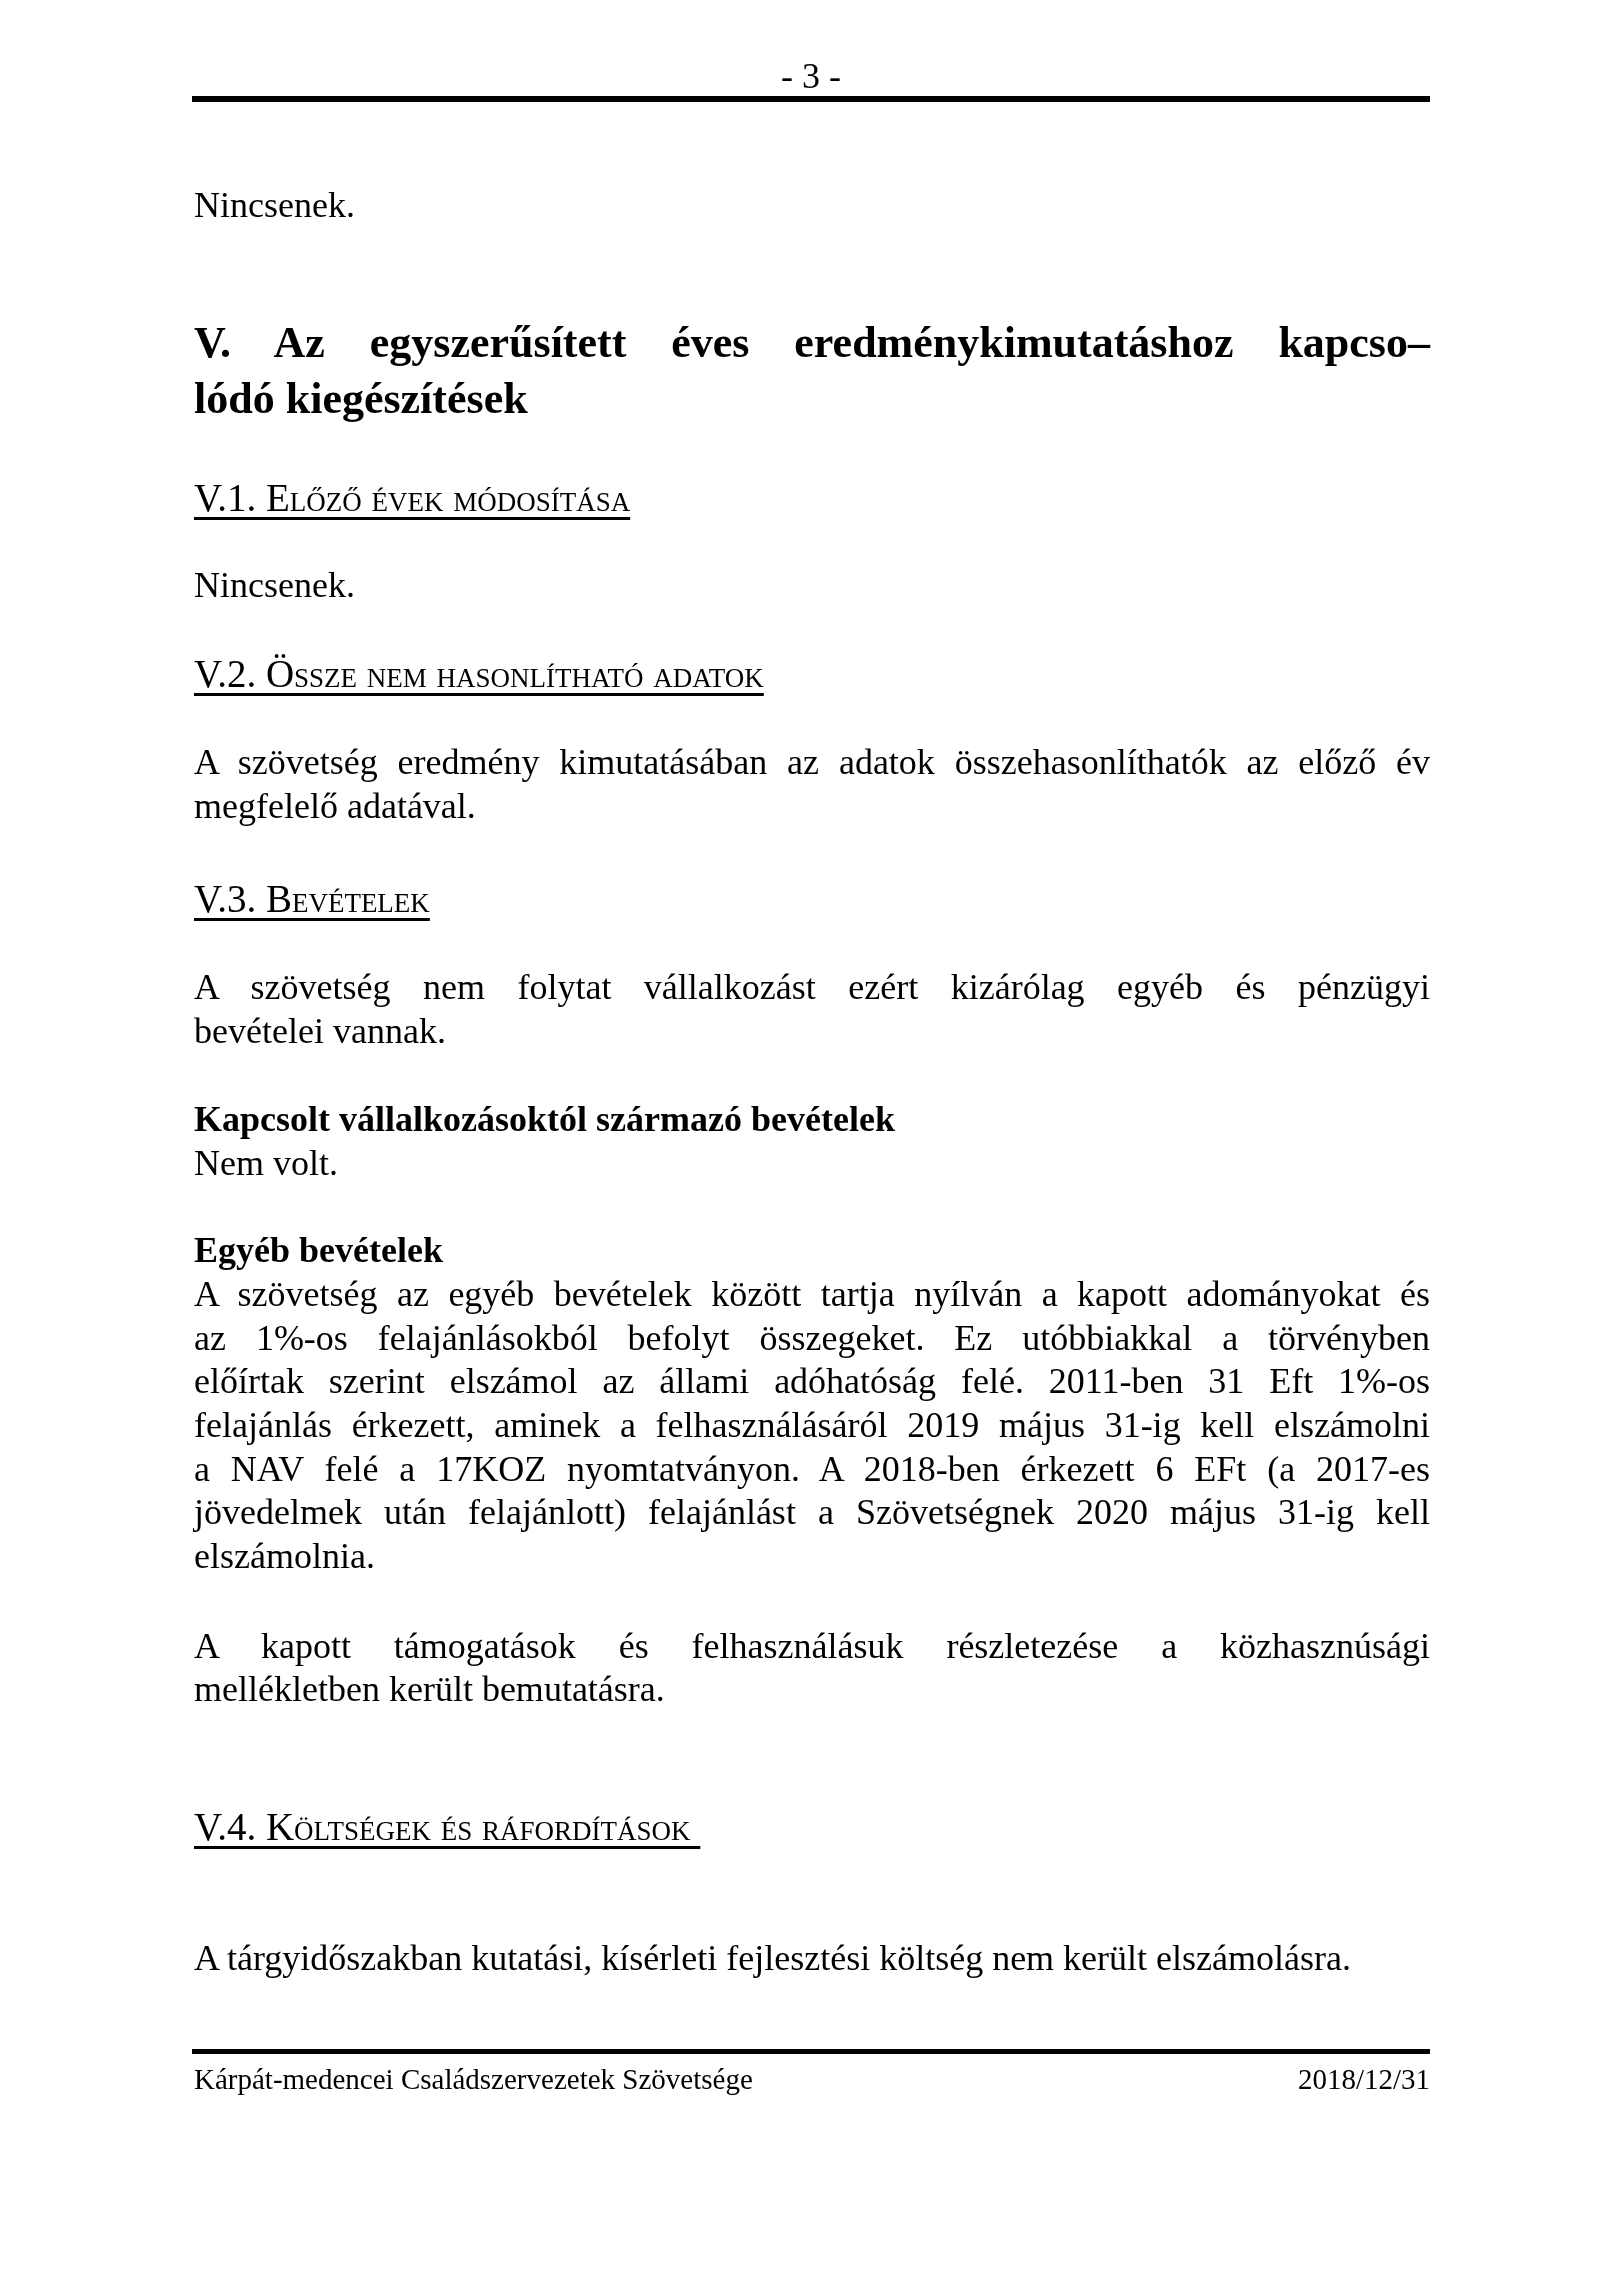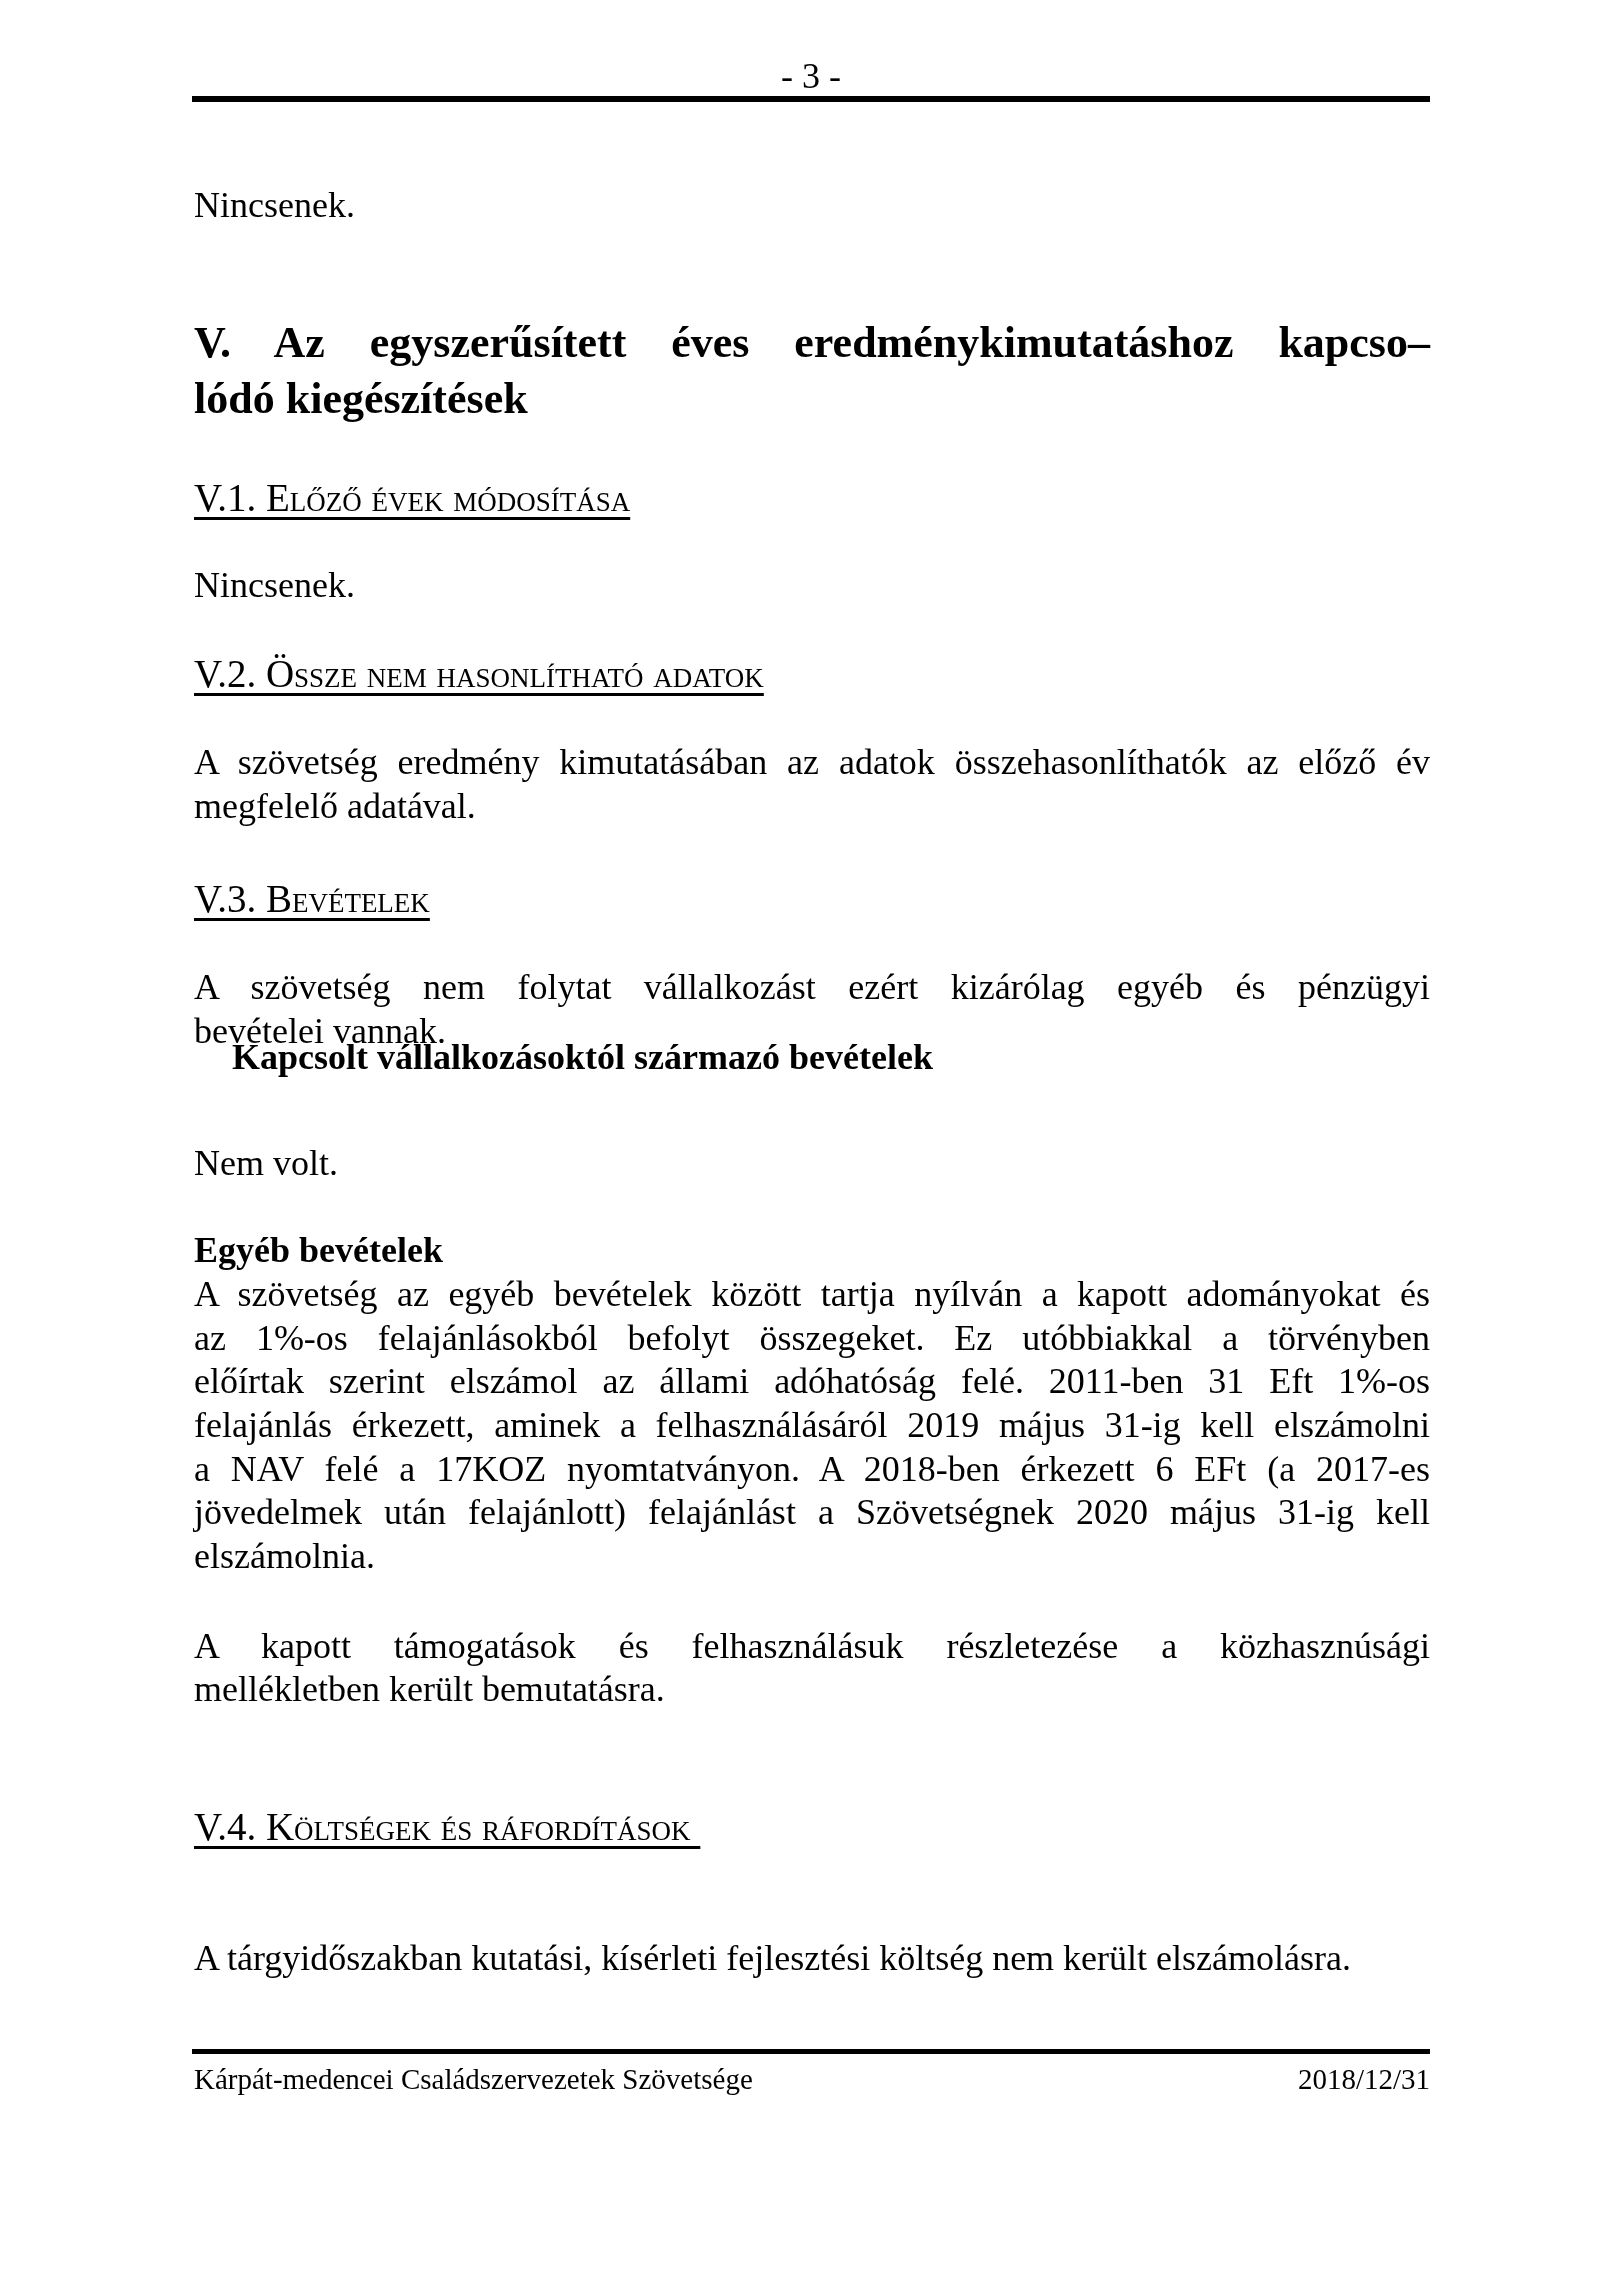--- a/index.html
+++ b/index.html
@@ -42,21 +42,21 @@
   </div>
   <div class="line body just" style="top:744px;font-family:Liberation Serif, serif;">A szövetség eredmény kimutatásában az adatok összehasonlíthatók az előző év</div>
   <div class="line body" style="top:788px;">megfelelő adatával.</div>
 
   <div class="line h2" style="top:879px;">
     <span class="t">V.3. Bevételek</span>
   </div>
   <div class="line body just" style="top:969px;">A szövetség nem folytat vállalkozást ezért kizárólag egyéb és pénzügyi</div>
   <div class="line body" style="top:1013px;">bevételei vannak.</div>
 
-  <div class="line body bold" style="top:1039px;margin-left:38px;">Kapcsolt vállalkozásoktól származó bevételek</div>
+  <div class="line body bold" style="top:1101px;">Kapcsolt vállalkozásoktól származó bevételek</div>
   <div class="line body" style="top:1145px;">Nem volt.</div>
 
   <div class="line body bold" style="top:1232px;">Egyéb bevételek</div>
   <div class="line body just" style="top:1276px;">A szövetség az egyéb bevételek között tartja nyílván a kapott adományokat és</div>
   <div class="line body just" style="top:1320px;">az 1%-os felajánlásokból befolyt összegeket. Ez utóbbiakkal a törvényben</div>
   <div class="line body just" style="top:1363px;">előírtak szerint elszámol az állami adóhatóság felé. 2011-ben 31 Eft 1%-os</div>
   <div class="line body just" style="top:1407px;">felajánlás érkezett, aminek a felhasználásáról 2019 május 31-ig kell elszámolni</div>
   <div class="line body just" style="top:1451px;">a NAV felé a 17KOZ nyomtatványon. A 2018-ben érkezett 6 EFt (a 2017-es</div>
   <div class="line body just" style="top:1494px;">jövedelmek után felajánlott) felajánlást a Szövetségnek 2020 május 31-ig kell</div>
   <div class="line body" style="top:1538px;">elszámolnia.</div>

